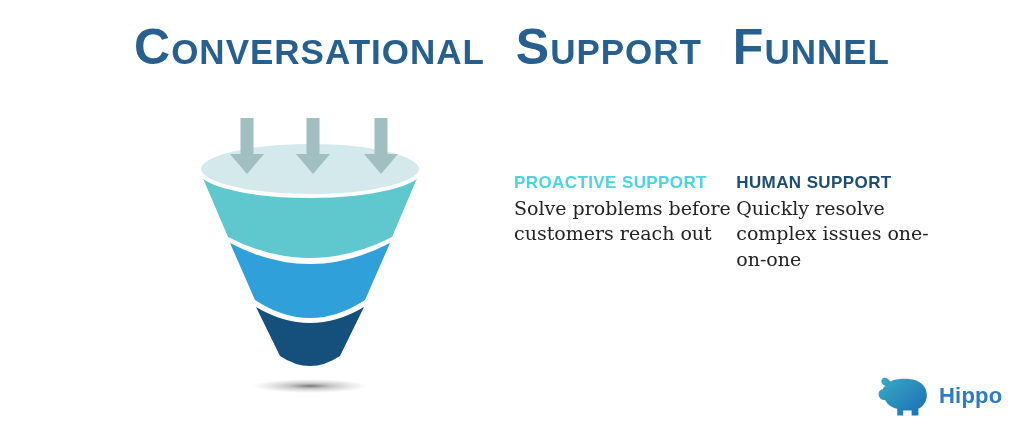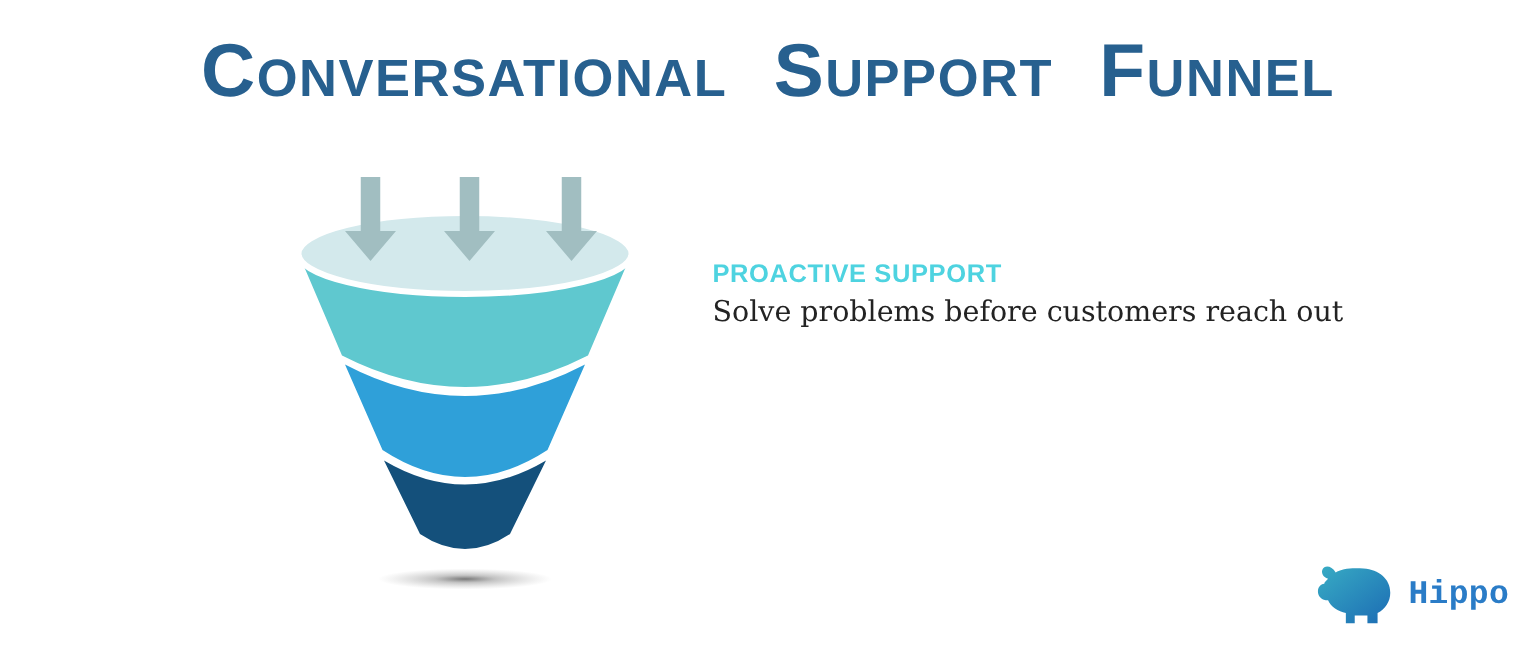--- a/index.html
+++ b/index.html
@@ -31,21 +31,21 @@
   .funnel-wrap {
     position: absolute;
     left: 185px;
     top: 110px;
     width: 250px;
     height: 295px;
   }
 
   .right-col {
     position: absolute;
-    left: 475px;
+    left: 514px;
     top: 174px;
     width: 440px;
     display: flex;
     flex-direction: row;
   }
   .support-section { margin-bottom: 23px; }
   .support-section:nth-child(2) { margin-bottom: 27px; }
   .support-heading {
     font-family: "Liberation Sans", sans-serif;
     font-weight: 800;
@@ -62,21 +62,21 @@
 
   .logo {
     position: absolute;
     left: 876px;
     top: 374px;
     display: flex;
     align-items: center;
     gap: 7px;
   }
   .logo-text {
-    font-family: Liberation Mono, monospace;
+    font-family: Liberation Sans, sans-serif;
     font-weight: 800;
     font-size: 22px;
     letter-spacing: 0.2px;
     text-align: right;
   }
 </style>
 </head>
 <body>
 
 <h1 class="page-title" style="color: rgb(39, 96, 143);">Conversational Support Funnel</h1>
@@ -108,20 +108,22 @@
     </g>
   </svg>
 </div>
 
 <div class="right-col">
   <div class="support-section">
     <div class="support-heading" style="color: rgb(78, 211, 224);">PROACTIVE SUPPORT</div>
     <div class="support-body" style="color: rgb(35, 35, 35);">Solve problems before customers reach out</div>
   </div>
   <div class="support-section">
+    <div class="support-heading" style="color: rgb(28, 78, 117);">HUMAN SUPPORT</div>
+    <div class="support-body" style="color: rgb(35, 35, 35);">Quickly resolve complex issues one-on-one</div>
   </div>
 </div>
 
 <div class="logo">
   <svg width="56" height="44" viewBox="0 0 64 52">
     <defs>
       <linearGradient id="hippoGrad" x1="0%" y1="0%" x2="100%" y2="100%">
         <stop offset="0%" style="stop-color: rgb(56, 172, 196);"></stop>
         <stop offset="100%" style="stop-color: rgb(28, 108, 180);"></stop>
       </linearGradient>

